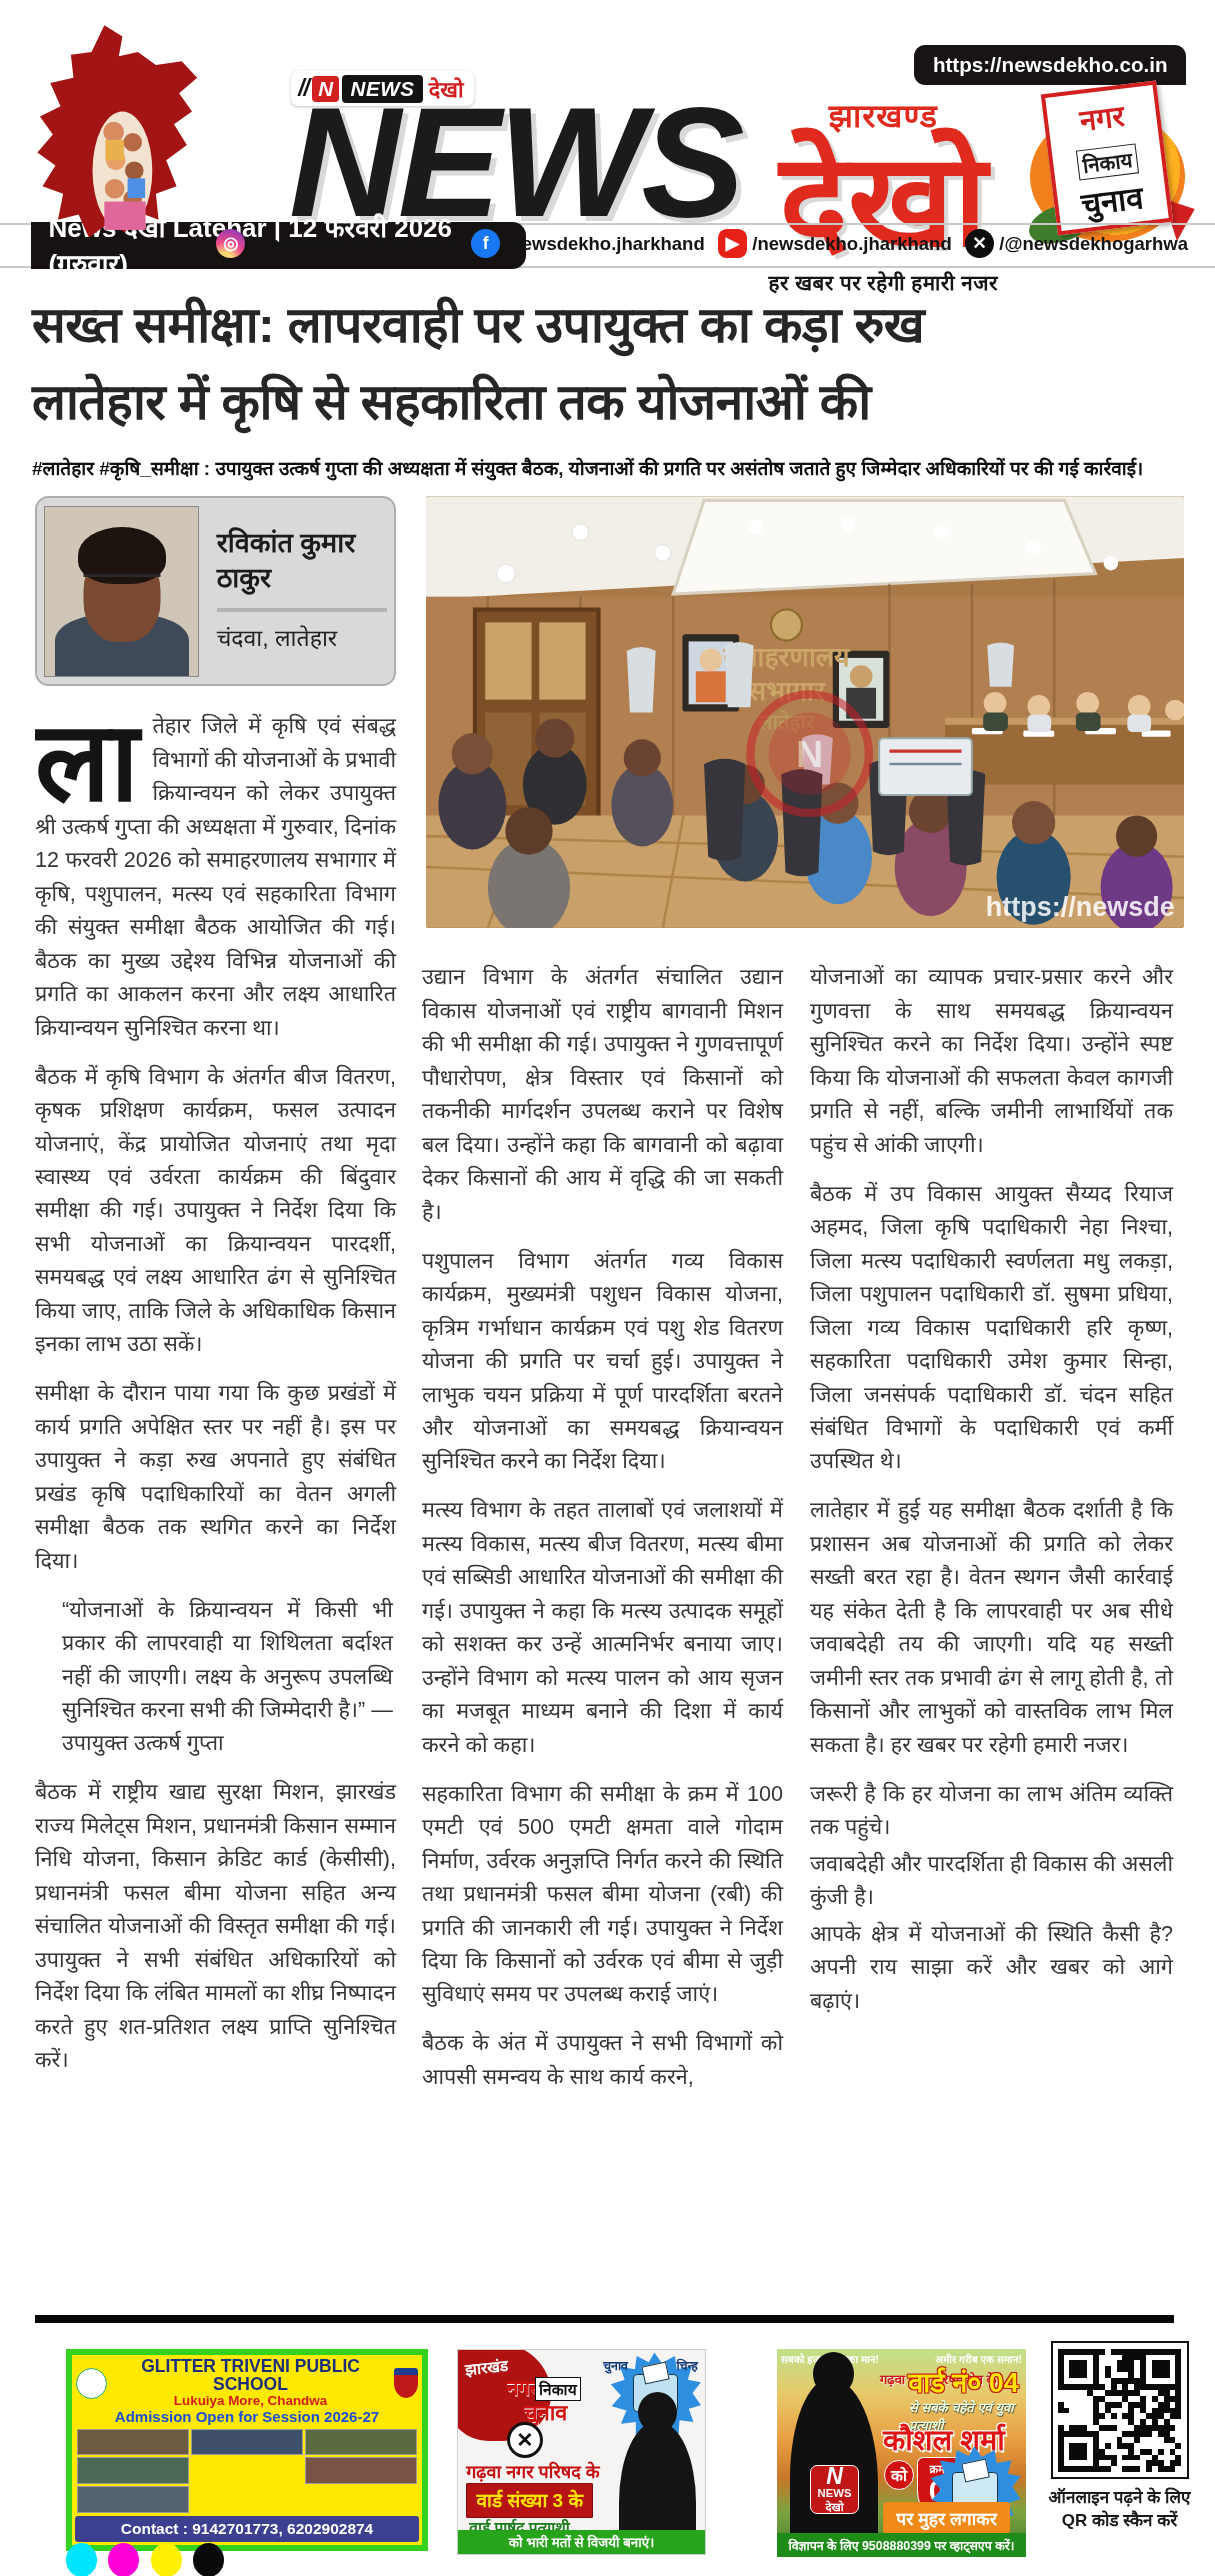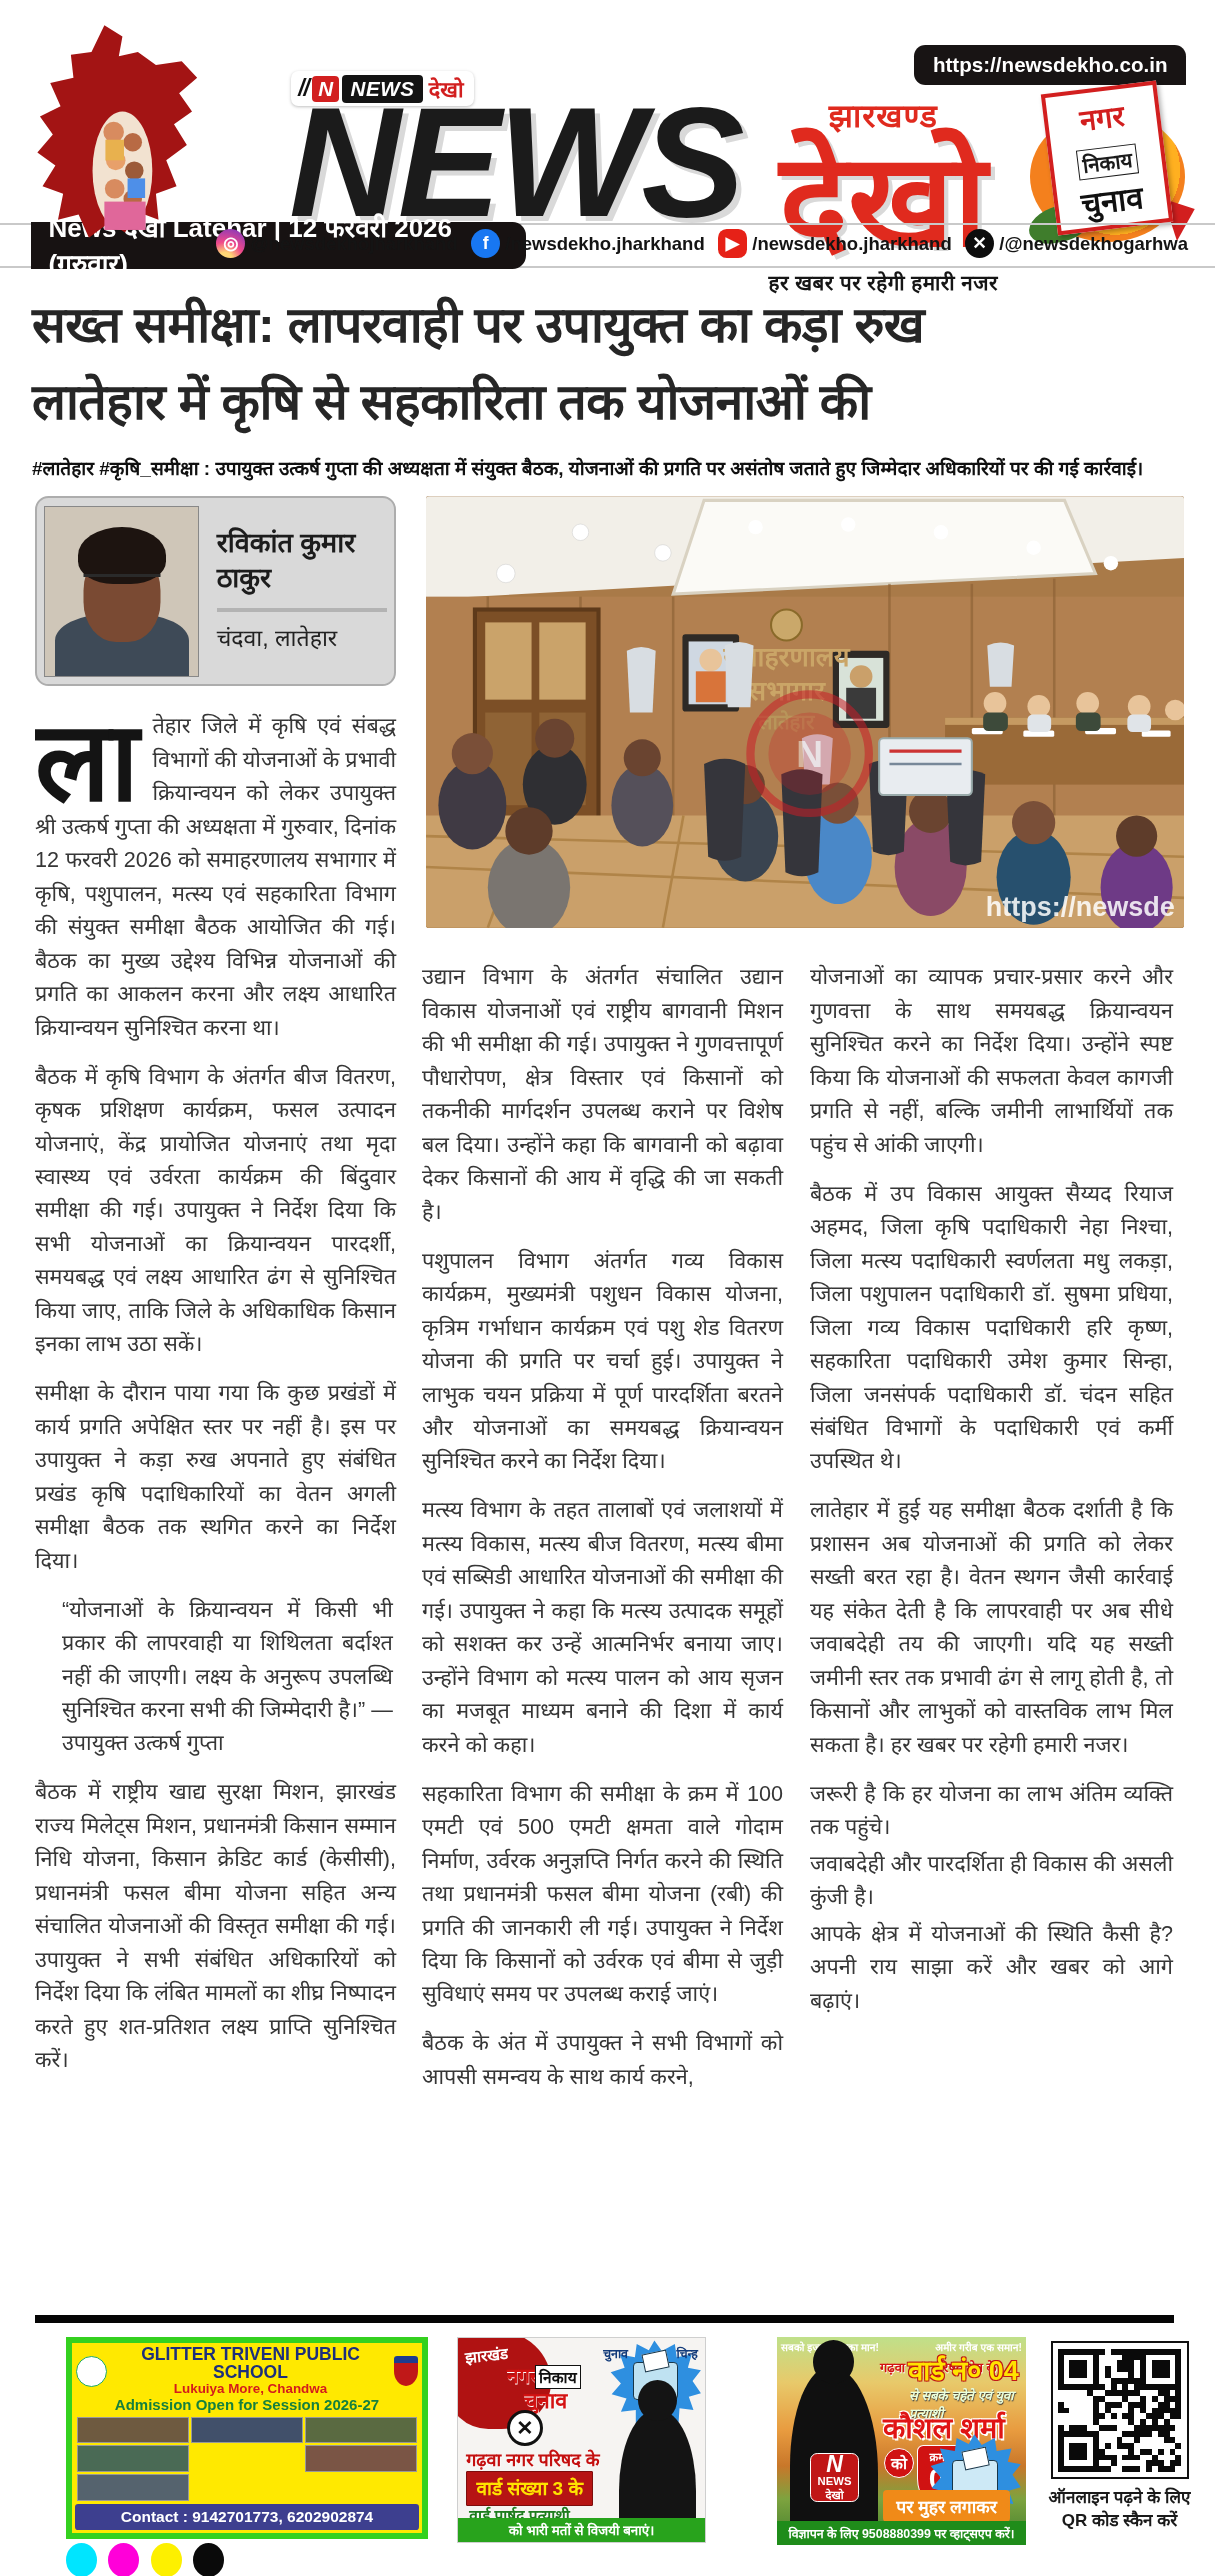--- a/index.html
+++ b/index.html
@@ -81,30 +81,30 @@
   .col3 { left:775px; width:363px; padding-top:464px; }
   .col p { font-size:21.6px; line-height:1.55; color:#363636; text-align:justify; margin-bottom:15.5px; }
   .col1 p:first-of-type { margin-top:23px; }
   .dropcap { float:left; font-size:111px; line-height:0.82; font-weight:900; color:#141414; padding:7.2px 13.4px 0 0; }
   .quote { margin:5.2px 0 15.5px 27px !important; padding-right:3.1px; color:#2e2e2e; }
   .shortp { margin-bottom:3.1px !important; }
 
   
   .rule { margin:12.4px 32px 0 35px; height:8.2px; background:#050505; width:1139px; }
   .adsrow { position:relative; height:216px; margin-top:14.4px; }
-  .ad { position:absolute; top:0; overflow:hidden;justify-content:flex-end; }
+  .ad { position:absolute; top:12px; overflow:hidden;justify-content:flex-end; }
 
   
   .ad-school { left:66px; width:362px; height:202px; background:#ffe900; border:6.2px solid #34d11f; border-right-color:#34d11f; display:flex; flex-direction:column; }
   .ad-school .hd { display:flex; align-items:center; padding:3.1px 4.1px 0 4.1px; }
   .ad-school .crest { width:31px; height:31px; border-radius:50%; background:#fff; border:1.5px solid #2a6; flex:none; margin-right:4.1px;}
   .ad-school .shield { width:24px; height:30px; background:#c01818; border-radius:3.1px 3.1px 50% 50%; flex:none; margin-left:4.1px; border-top:7.2px solid #1d3c8f;}
   .ad-school .t1 { font-size:17.5px; font-weight:900; color:#1d2f7c; text-align:center; flex:1; line-height:1.0;}
   .ad-school .t2 { text-align:center; color:#d41c1c; font-weight:800; font-size:13.4px; }
-  .ad-school .t3 { text-align:center; color:#15803d; font-weight:900; font-size:15px; }
+  .ad-school .t3 { text-align:center; color:#1d4ed8; font-weight:900; font-size:15px; }
   .ad-school .grid { flex:1; display:grid; grid-template-columns:repeat(3,1fr); gap:2.1px; padding:3.1px 5.2px; }
   .ad-school .grid div { border:0.5px solid #999; }
   .ad-school .contact { background:#3d3f8f; color:#fff; font-weight:800; font-size:15.5px; text-align:center; padding:4.1px 0; margin:0 3.1px 3.1px 3.1px; border-radius:3.1px;}
 
   
   .ad-ward3 { left:457px; width:249px; height:206px; background:#f6f4f2; border:1px solid #cfcfcf; }
   .ad-ward3 .mapblob { position:absolute; left:-10.3px; top:-7.2px; width:103px; height:98px; background:#b01212; border-radius:34% 60% 55% 45%; }
   .ad-ward3 .jh { position:absolute; left:7.2px; top:5.2px; color:#fff; font-weight:900; font-size:15.5px; transform:rotate(-6deg);}
   .ad-ward3 .ngr { position:absolute; left:49px; top:23px; color:#d41212; font-weight:900; font-size:20.6px; text-shadow:0.5px 0.5px 0 #fff; }
   .ad-ward3 .nky { position:absolute; left:77px; top:27px; color:#111; background:#fff; border:1px solid #111; font-weight:900; font-size:15.5px; padding:0 3.1px;}

